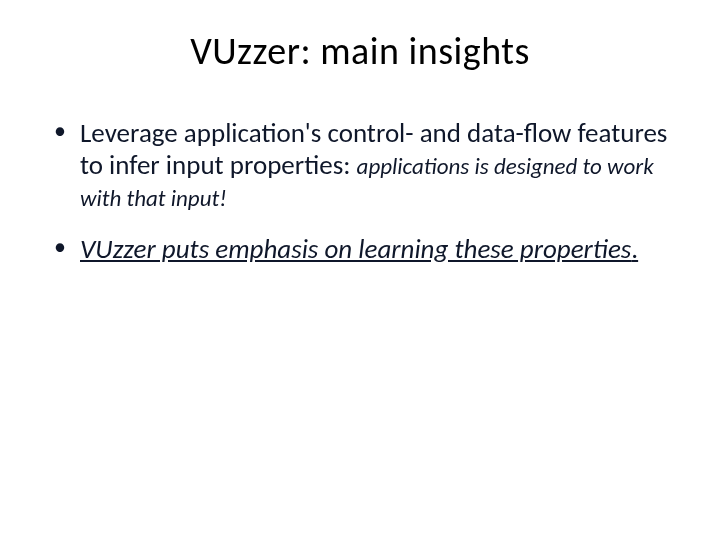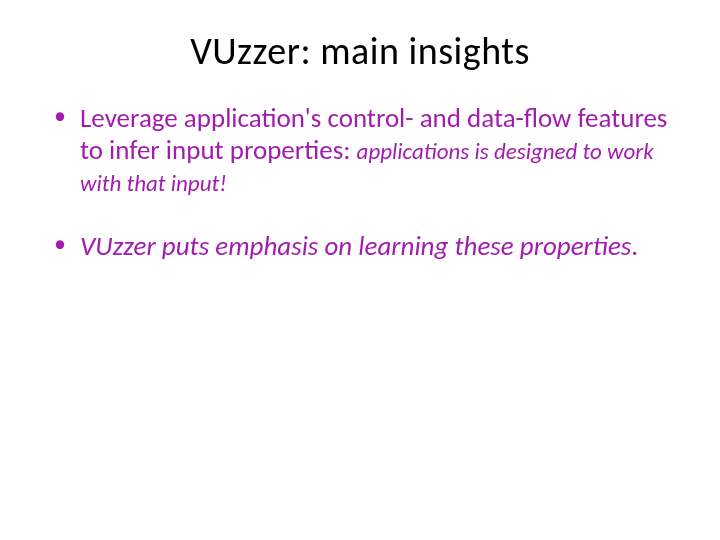--- a/index.html
+++ b/index.html
@@ -7,51 +7,52 @@
   body {
     font-family: Calibri, "Segoe UI", Arial, sans-serif;
     background: #fff;
     color: #000;
     padding: 28px 48px 0 48px;
   }
   .title {
     text-align: center;
     font-size: 38px;
     font-weight: 400;
-    margin-bottom: 28px;
+    margin-bottom: 43px;
     letter-spacing: 0.5px;
   }
   ul.bullets {
     list-style: none;
     padding-left: 0;
   }
   ul.bullets > li {
     position: relative;
     padding-left: 32px;
     font-size: 27px;
     line-height: 1.18;
     margin-bottom: 14px;
-    color: #a21caf;
+    color: #0f172a;
   }
   ul.bullets > li::before {
     content: "•";
     position: absolute;
     left: 6px;
     top: 0;
     font-size: 24px;
     line-height: 1.2;
   }
   .sub-italic {
     font-style: italic;
     font-size: 23px;
   }
   .li3 {
     font-style: italic;
     font-size: 23px;
-    margin-top: 32px;
+    margin-top: 20px;
+    text-decoration: underline;
   }
   .li3::before { font-style: normal; font-size: 20px; }
   .period { font-style: normal; font-size: 27px; }
 </style>
 </head>
 <body>
 
 <h1 class="title">VUzzer:  main insights</h1>
 
 <ul class="bullets">

